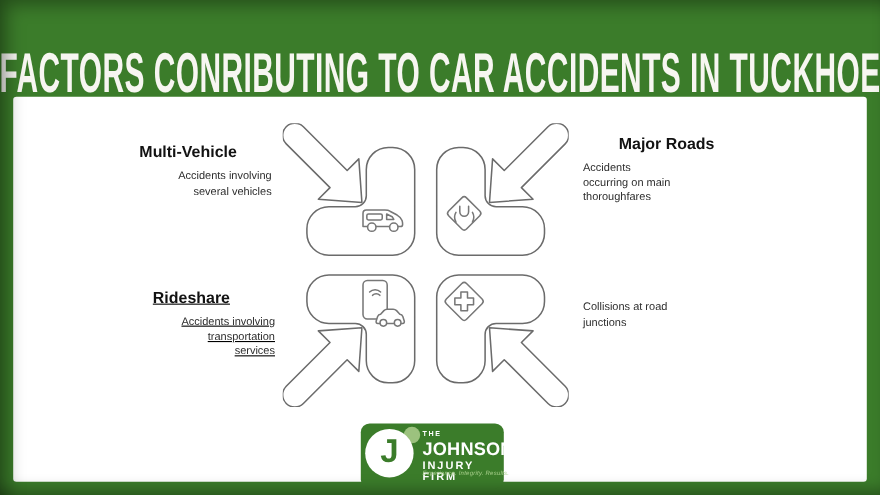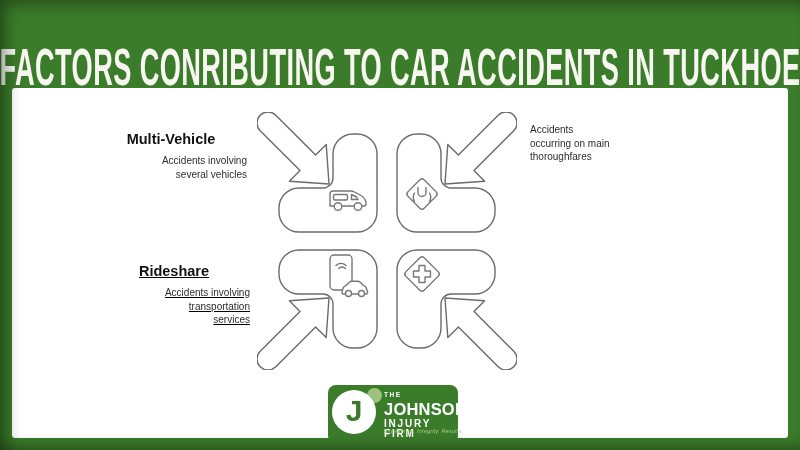--- a/index.html
+++ b/index.html
@@ -58,33 +58,36 @@
   
 </div>
 
 <div class="factor" id="f-multi">
   <h3>Multi-Vehicle</h3>
   <p>Accidents involving
 several vehicles</p>
 </div>
 
 <div class="factor" id="f-major">
+  <h3>Major Roads</h3>
   <p>Accidents
 occurring on main
 thoroughfares</p>
 </div>
 
 <div class="factor" id="f-ride">
   <h3>Rideshare</h3>
   <p>Accidents involving
 transportation
 services</p>
 </div>
 
 <div class="factor" id="f-inter">
+  <p>Collisions at road
+junctions</p>
 </div>
 
 <svg class="arrows" viewBox="0 0 260 258">
   <defs>
     <g id="qshape" fill="#ffffff" stroke="#6B6B6B" stroke-width="1.4" stroke-linejoin="round">
 
       <path d="M76,42 A20,20 0 0 1 96,22 L100,22 A20,20 0 0 1 120,42 L120,100 A20,20 0 0 1 100,120
                L42,120 A20,20 0 0 1 22,100 L22,96 A20,20 0 0 1 42,76 L66,76
                A10,10 0 0 0 76,66 L76,42 Z"></path>
 

